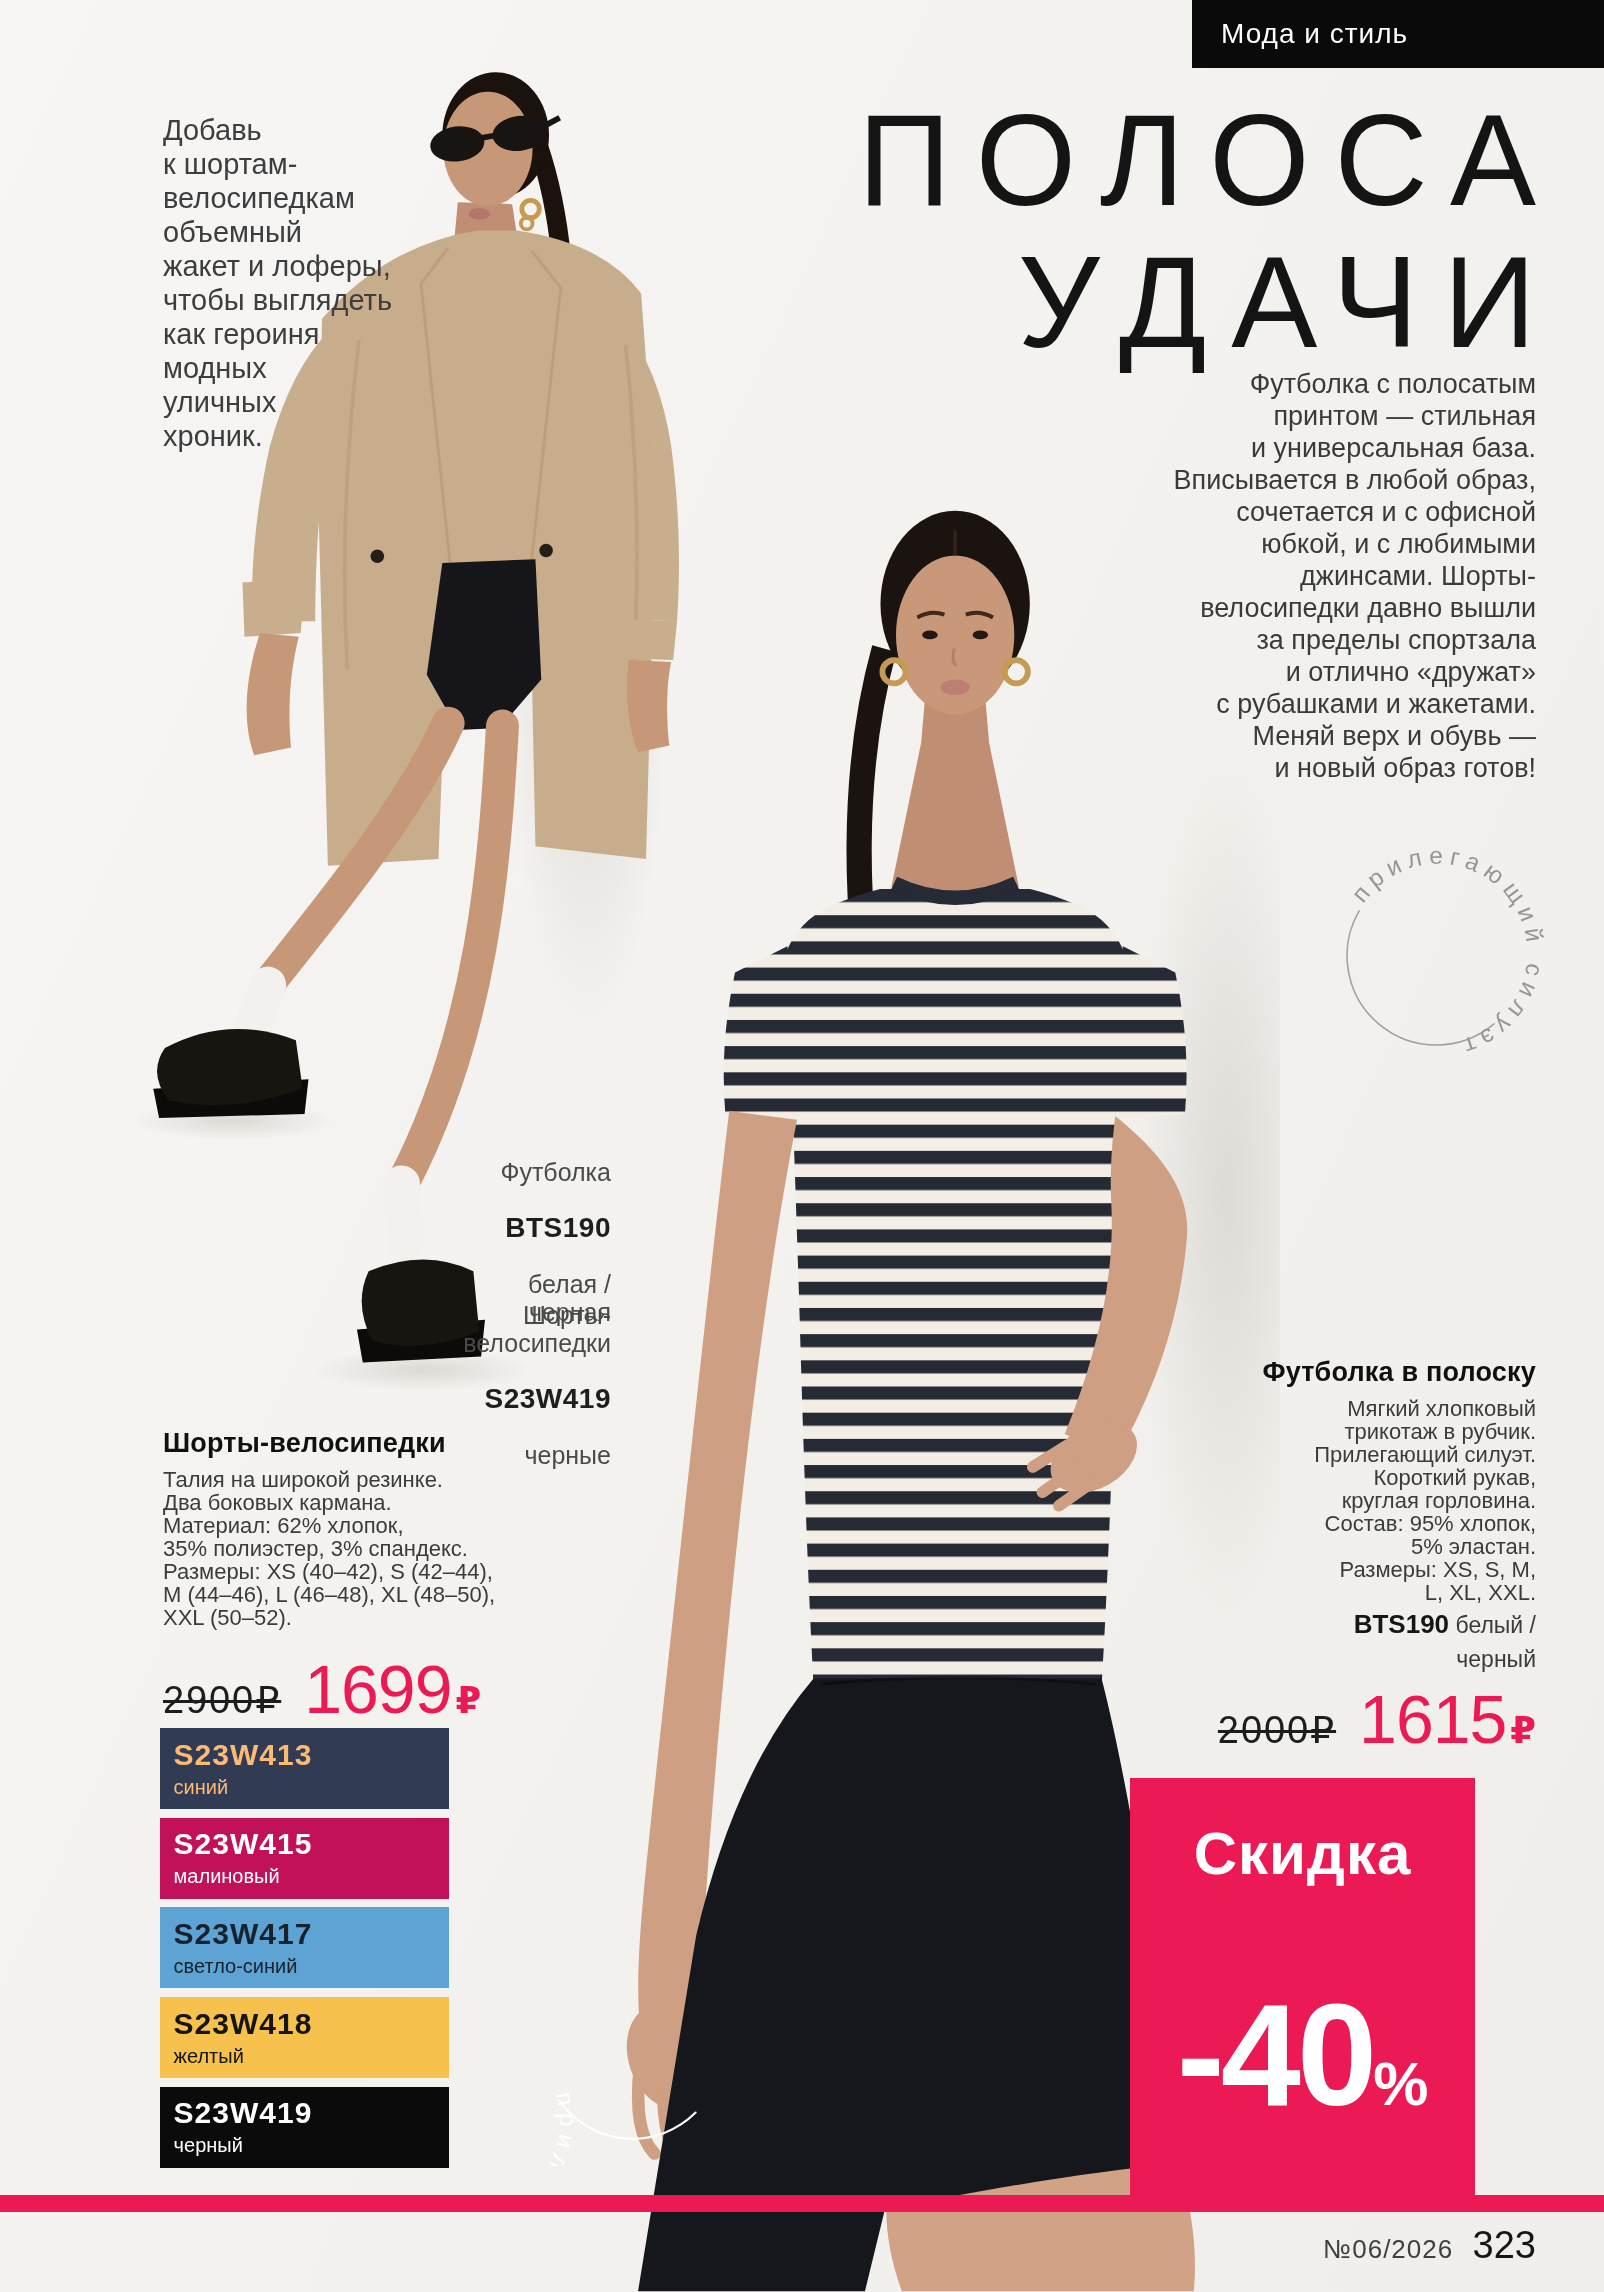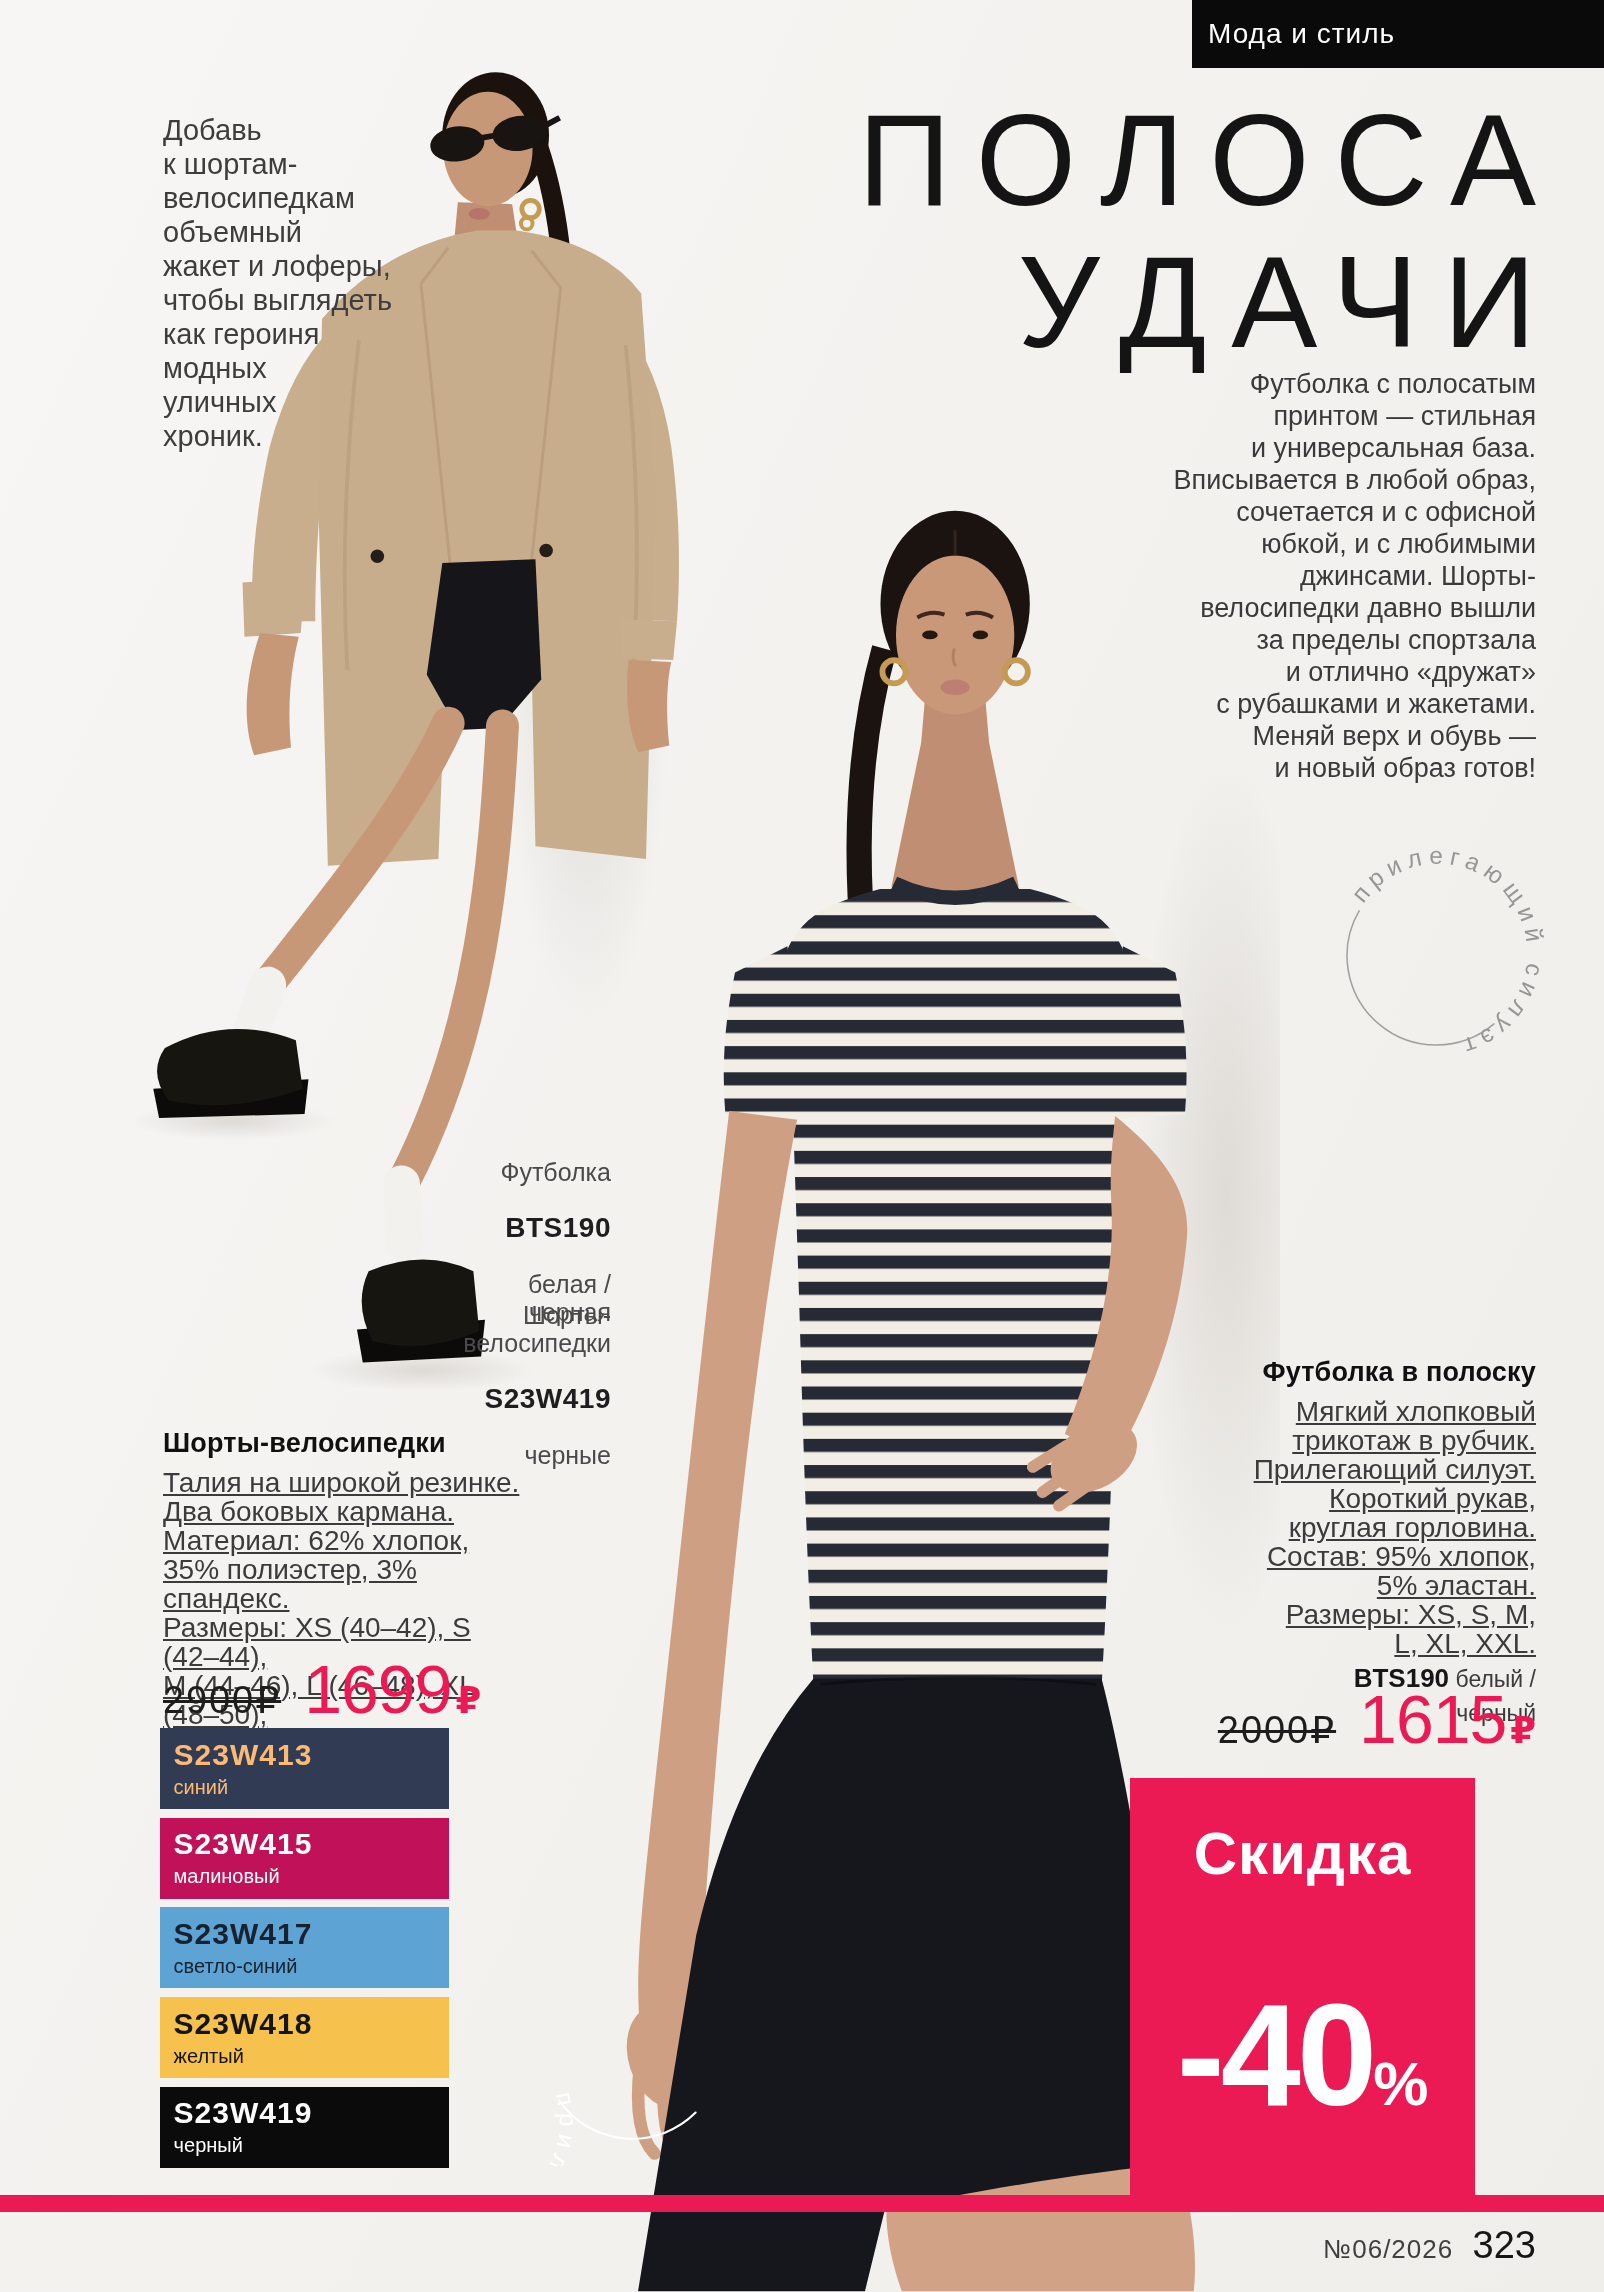--- a/index.html
+++ b/index.html
@@ -4,36 +4,36 @@
 <style>
   html,body{margin:0;padding:0;background:#dcdcdc;}
   .page{
     position:relative;width:1605px;height:2292px;margin:0 auto;overflow:hidden;
     background:linear-gradient(115deg,#f7f6f5 0%,#f3f2ef 45%,#efeeea 100%);
     font-family:"Liberation Sans","DejaVu Sans",sans-serif;color:#222;
   }
   .abs{position:absolute;}
   
   .category-bar{left:1192px;top:0;width:413px;height:68px;display:flex;align-items:center;
-    padding-left:16px;box-sizing:border-box;}
+    padding-left:29px;box-sizing:border-box;}
   .category-bar span{font-size:28px;font-weight:300;letter-spacing:1px;}
   
   .main-title{right:69px;top:89px;text-align:right;font-weight:300;color:#141414;
     font-size:129px;line-height:142px;letter-spacing:25px;margin-right:-25px;white-space:nowrap;}
   
   .intro-left{left:163px;top:113px;font-size:29px;line-height:34px;color:#3d3d3d;white-space:pre-line;}
   .intro-right{right:69px;top:368px;text-align:right;font-size:27px;line-height:32px;color:#3a3a3a;white-space:pre-line;}
   
   .photo-label{right:994px;width:291px;text-align:right;color:#4a4a4a;font-size:25px;line-height:28px;white-space:pre-line;}
   .photo-label .pl-code{font-size:28px;font-weight:bold;color:#1e1e1e;letter-spacing:0.5px;}
   .label-tshirt{top:1130px;}
   .label-shorts{top:1273px;}
   
   .product-card h3{margin:0 0 8.7px 0;font-size:27px;color:#101010;letter-spacing:0.2px;}
-  .product-card .desc{font-size:28px;line-height:29px;color:#3b3b3b;white-space:pre-line;text-decoration:underline;}
+  .product-card .desc{font-size:22px;line-height:23px;color:#3b3b3b;white-space:pre-line;}
   .product-left{left:163px;top:1428px;width:369px;}
   .product-right{right:69px;top:1357px;width:417px;text-align:right;}
   .code-line{margin-top:7.8px;font-size:23px;line-height:26px;color:#3b3b3b;}
   .code-line b{font-size:26px;color:#161616;}
   .price-row{display:flex;align-items:baseline;}
   .price-left{left:163px;top:1655px;}
   .price-right{right:69px;top:1685px;}
   .old-price{font-size:38px;color:#1d1d1d;text-decoration:line-through;letter-spacing:1.9px;}
   .new-price{font-size:68px;font-weight:normal;line-height:1;letter-spacing:-1px;margin-left:23px;}
   .cur{font-size:37px;font-weight:bold;margin-left:3.9px;}

